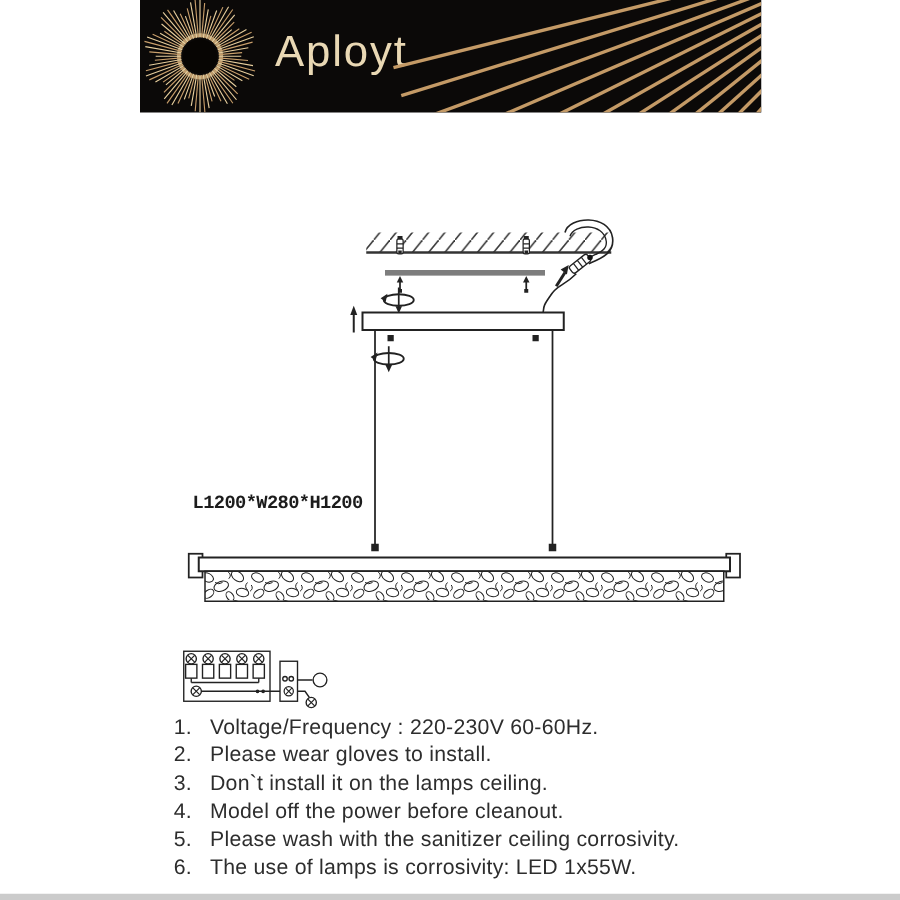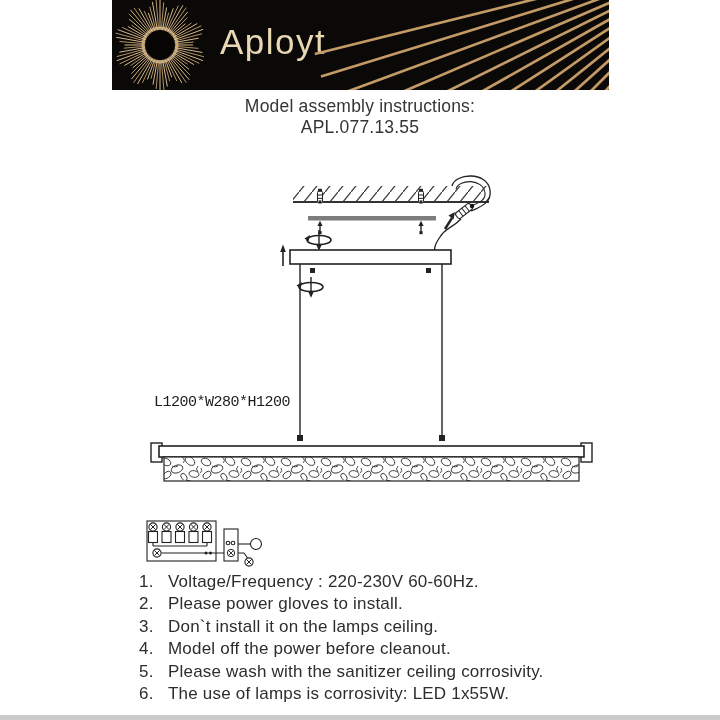--- a/index.html
+++ b/index.html
@@ -13,21 +13,21 @@
   .brand{position:absolute;left:108px;top:22px;font-size:35px;font-weight:400;letter-spacing:1.5px;
          color:#e9d8b4;font-family:"Liberation Sans",sans-serif;}
 
   
   .title-block{position:absolute;left:0;top:96px;width:720px;text-align:center;line-height:21px;
                font-size:17.5px;color:#353535;letter-spacing:.2px;}
 
   
   .diagram-svg{position:absolute;left:120px;top:160px;}
   .dim-label{position:absolute;left:154px;top:394px;font-family:"Liberation Mono",monospace;
-             font-weight:normal;font-size:15px;letter-spacing:-0.5px;color:#1c1c1c;}
+             font-weight:bold;font-size:15px;letter-spacing:-0.5px;color:#1c1c1c;}
   .wiring-svg{position:absolute;left:143px;top:514px;}
 
   
   .instructions{position:absolute;left:139px;top:571px;width:470px;font-size:17px;
                 color:#2d2d2d;letter-spacing:.2px;}
   .inst-row{display:flex;line-height:22.4px;}
   .inst-num{width:29px;flex:0 0 29px;}
   .inst-text{flex:1;}
 
   .bottom-strip{position:absolute;left:0;top:715px;width:720px;height:5px;background:#cbcbcb;}
@@ -126,24 +126,20 @@
         <line x1="572.1304367233055" y1="-22.916704194309307" x2="245.74705074584313" y2="161.74213084449087" stroke="#c49a66" stroke-width="2.7"></line>
         <line x1="573.6651181646068" y1="-20.367606824622538" x2="257.7454692869265" y2="181.67143755295106" stroke="#c49a66" stroke-width="2.7"></line>
         <line x1="575.3354060209507" y1="-17.905233375413538" x2="270.8040834365233" y2="200.92272088313052" stroke="#c49a66" stroke-width="2.7"></line>
         <line x1="577.1364119287689" y1="-15.536790374954663" x2="284.8846750794662" y2="219.43963888671806" stroke="#c49a66" stroke-width="2.7"></line>
         <line x1="579.0628649572865" y1="-13.269209449092436" x2="299.9460351206037" y2="237.16799885255006" stroke="#c49a66" stroke-width="2.7"></line>
         <line x1="581.1091270347399" y1="-11.109127034739885" x2="315.9440840897846" y2="254.05591591021545" stroke="#c49a66" stroke-width="2.7"></line>
         <line x1="583.2692094490924" y1="-9.062864957286536" x2="332.8320011474499" y2="270.0539648793962" stroke="#c49a66" stroke-width="2.7"></line>
       </svg>
   </div>
 
-  <div class="title-block">
-    <div>Model assembly instructions:</div>
-    <div>APL.077.13.55</div>
-  </div>
 
   <svg class="diagram-svg" width="490" height="352" viewBox="120 160 490 352">
     <defs>
       <pattern id="hatch" patternUnits="userSpaceOnUse" width="13" height="16">
         <line x1="0" y1="16" x2="13" y2="0" stroke="#3a3a3a" stroke-width="1.3"></line>
       </pattern>
       <pattern id="pebble" patternUnits="userSpaceOnUse" width="40" height="24">
         <rect width="40" height="24" fill="#ffffff"></rect>
         <g fill="none" stroke="#1f1f1f" stroke-width="0.8">
           <ellipse cx="6" cy="6" rx="5" ry="3.4" transform="rotate(25 6 6)"></ellipse>
@@ -274,21 +270,21 @@
     <circle cx="210.5" cy="553" r="1.5" fill="#222"></circle>
   </svg>
 
   <div class="instructions">
     <div class="inst-row">
       <span class="inst-num">1.</span>
       <span class="inst-text">Voltage/Frequency : 220-230V 60-60Hz.</span>
     </div>
     <div class="inst-row">
       <span class="inst-num">2.</span>
-      <span class="inst-text">Please power gloves to install.</span>
+      <span class="inst-text">Please wear gloves to install.</span>
     </div>
     <div class="inst-row">
       <span class="inst-num">3.</span>
       <span class="inst-text">Don`t install it on the lamps ceiling.</span>
     </div>
     <div class="inst-row">
       <span class="inst-num">4.</span>
       <span class="inst-text">Model off the power before cleanout.</span>
     </div>
     <div class="inst-row">

